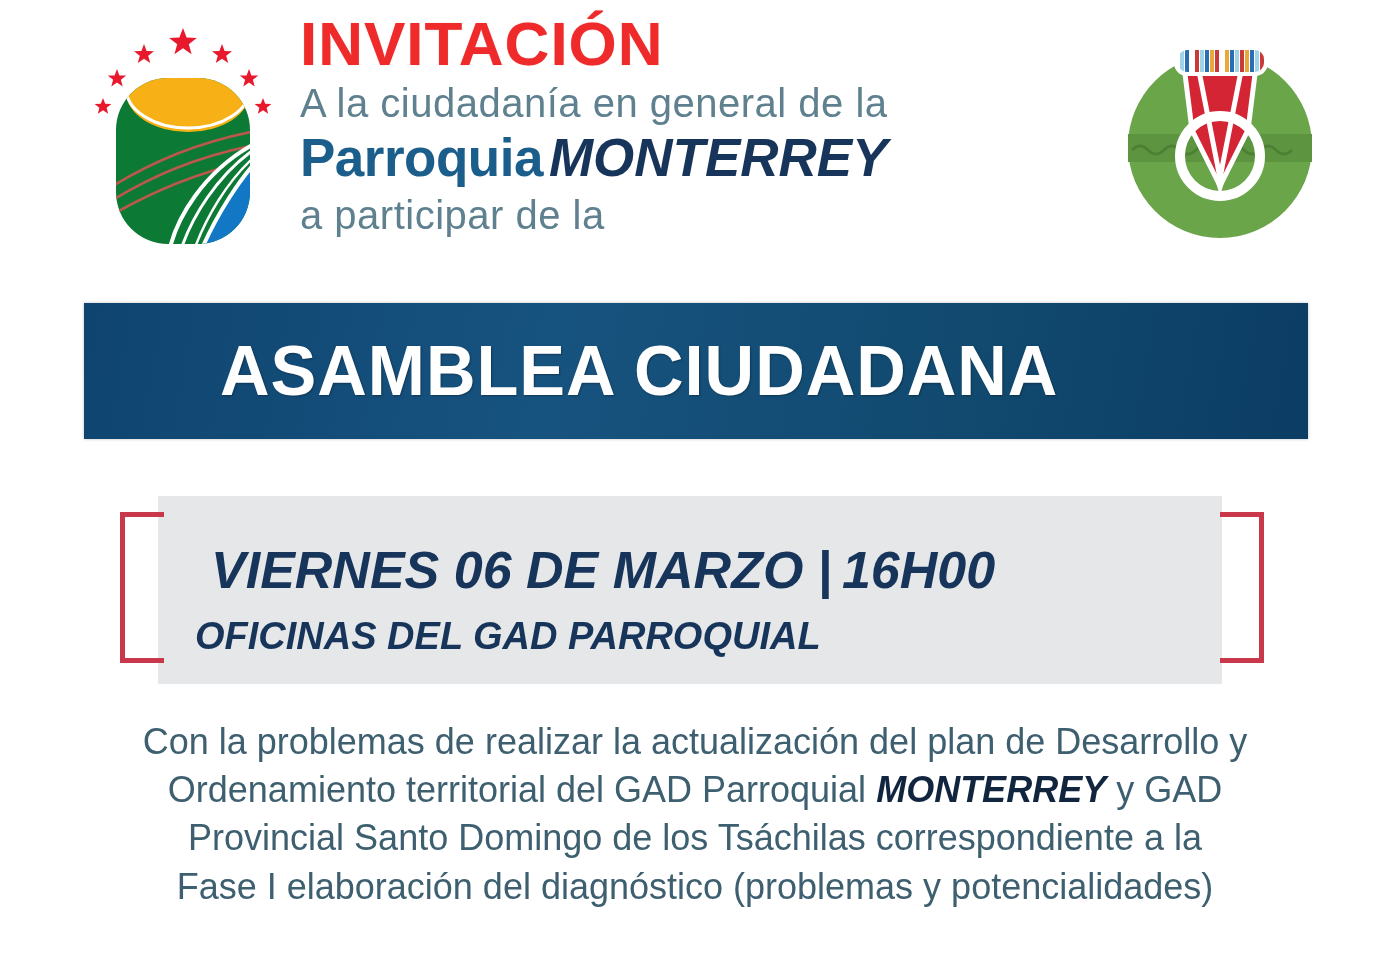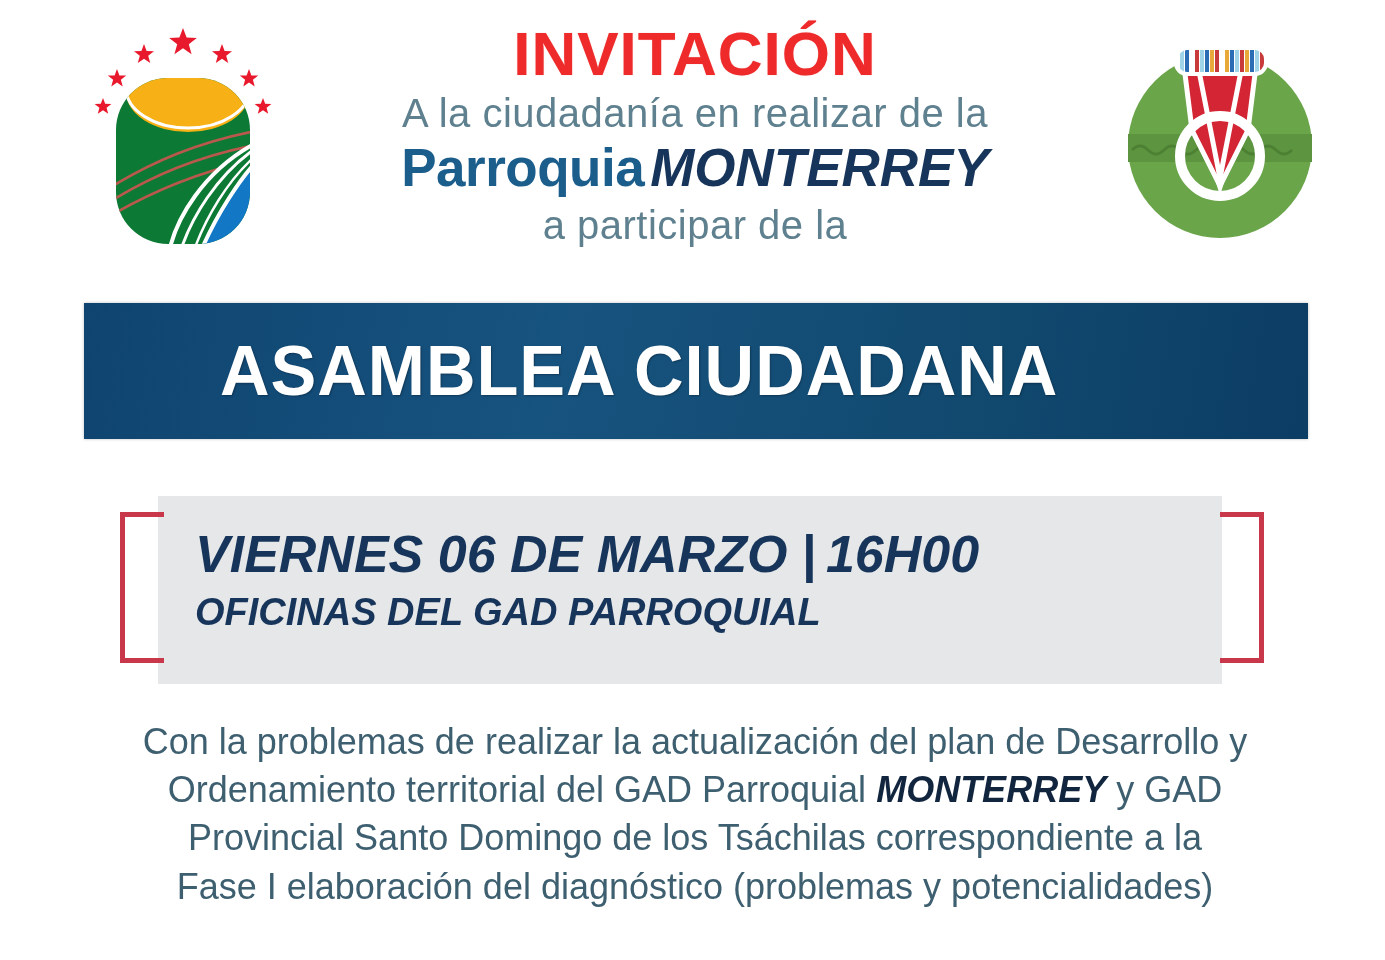--- a/index.html
+++ b/index.html
@@ -30,23 +30,22 @@
     position: absolute;
     left: 1118px;
     top: 26px;
     width: 205px;
     height: 215px;
   }
 
   .header-text {
     position: absolute;
     left: 300px;
-    top: 22px;
+    top: 12px;
     width: 790px;
-    text-align: center;
   }
   .title-invitacion {
     font-size: 62px;
     font-weight: bold;
     color: #ee2a2a;
     letter-spacing: 1px;
     line-height: 1.02;
     margin: 0 0 6px 0;
     text-shadow: 0 0 1px rgba(238,42,42,.4);
   }
@@ -150,21 +149,21 @@
     width: 1000px;
   }
   .date-line-1 {
     font-size: 52px;
     font-weight: bold;
     font-style: italic;
     color: #17355a;
     letter-spacing: 0px;
     line-height: 1.08;
     white-space: nowrap;
-    margin: 0;
+    margin: 16px;
   }
   .date-sep {
     color: #17355a;
     font-weight: bold;
     margin: 0 10px 0 14px;
   }
   .date-line-2 {
     font-size: 38px;
     font-weight: bold;
     font-style: italic;
@@ -282,21 +281,21 @@
         </g>
         <rect x="58" y="22" width="90" height="26" rx="11" fill="none" stroke="#ffffff" stroke-width="4"></rect>
       </g>
 
       <circle cx="102" cy="130" r="40" fill="none" stroke="#ffffff" stroke-width="10"></circle>
     </svg>
   </div>
 
   <div class="header-text">
     <div class="title-invitacion">INVITACIÓN</div>
-    <div class="subtitle-1">A la ciudadanía en realizar de la</div>
+    <div class="subtitle-1">A la ciudadanía en general de la</div>
     <div class="line-parroquia">
       <span class="word-parroquia">Parroquia</span><span class="word-monterrey">MONTERREY</span>
     </div>
     <div class="subtitle-2">a participar de la</div>
   </div>
 
   <div class="banner">
     <div class="banner-text">ASAMBLEA CIUDADANA</div>
   </div>
 

